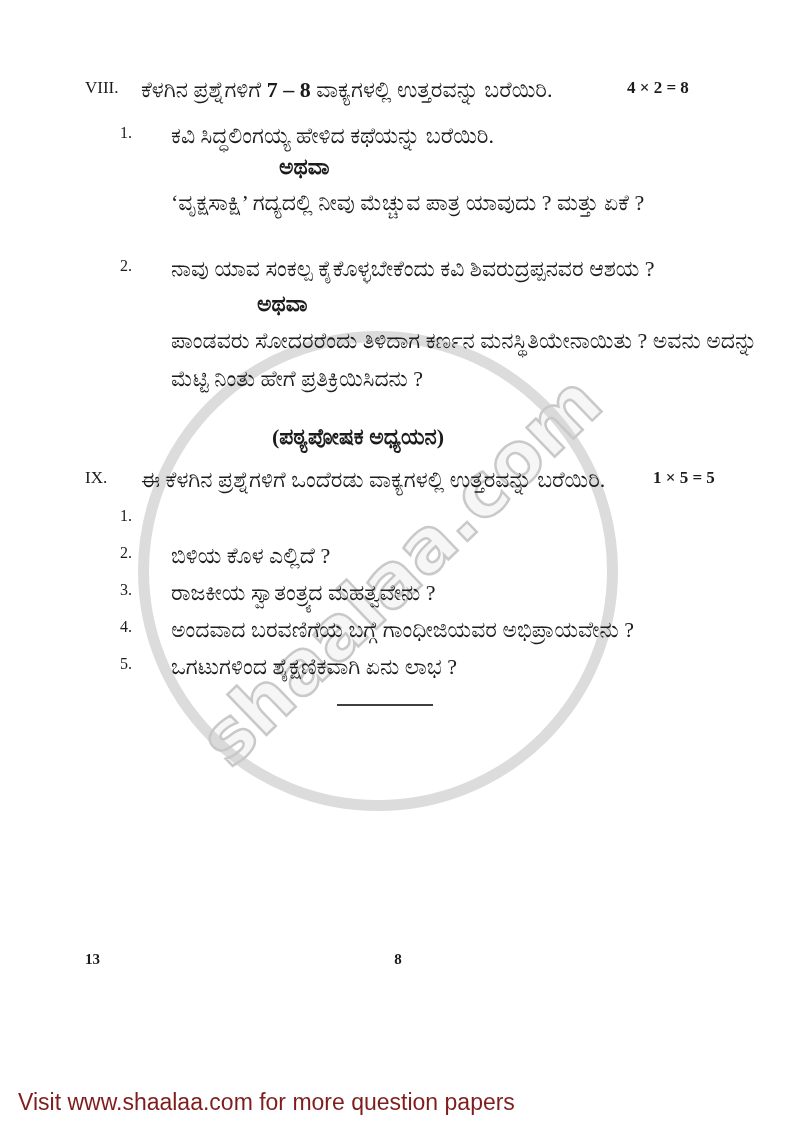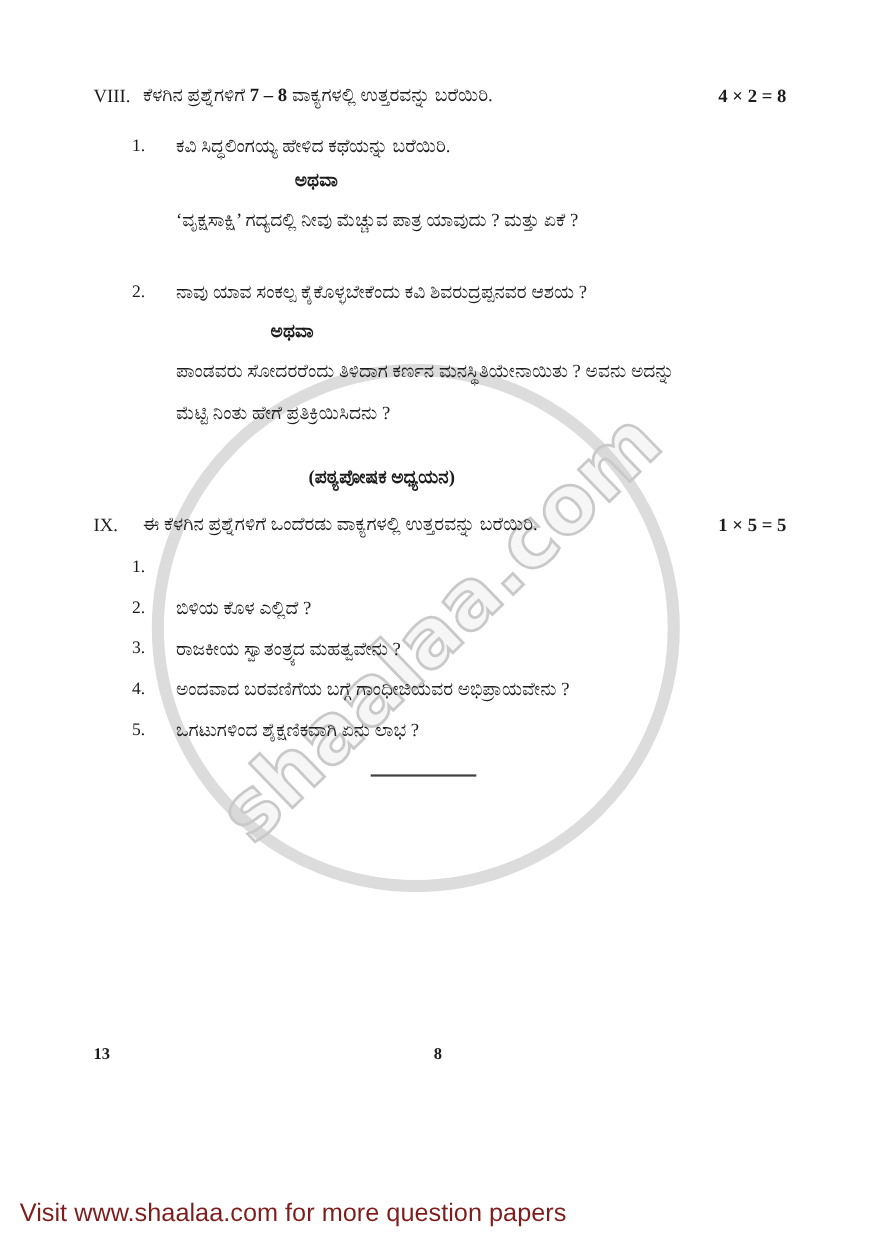--- a/index.html
+++ b/index.html
@@ -40,21 +40,21 @@
     font-weight: bold;
     font-size: 74px;
     letter-spacing: 0px;
     color: rgba(205, 205, 205, 0.18);
     -webkit-text-stroke: 2.5px #c9c9c9;
     z-index: 0;
     user-select: none;
   }
   
   .content { position: absolute; inset: 0; z-index: 1; }
-  .kn  { font-size: 17px; line-height: 1.25; }
+  .kn  { font-size: 22px; line-height: 1.25; margin-left: 11px; }
   .abs { position: absolute; white-space: nowrap; }
   .roman { font-size: 17px; font-family: Liberation Serif, serif; }
   .marks { font-weight: bold; font-size: 17px; }
   .bold  { font-weight: bold; }
   .qnum  { font-size: 16px; }
   .or-label   { font-weight: bold; }
   .subheading { font-weight: bold; text-align: center; width: 694px; left: 0; }
   .para-line  { white-space: nowrap; }
   .rule {
     position: absolute;
@@ -81,21 +81,21 @@
 
 <div class="page">
 
   <div class="wm-circle"></div>
   <div class="wm-text">shaalaa.com</div>
 
   <div class="content">
 
     <span class="abs roman" style="left:85px; top:78px;">VIII.</span>
     <span class="abs kn" style="left:130px; top:76px;"><span>ಕೆಳಗಿನ ಪ್ರಶ್ನೆಗಳಿಗೆ</span>&nbsp;<span class="bold">7 – 8</span>&nbsp;<span>ವಾಕ್ಯಗಳಲ್ಲಿ ಉತ್ತರವನ್ನು ಬರೆಯಿರಿ.</span></span>
-    <span class="abs marks" style="left:653px; top:78px;">4 × 2 = 8</span>
+    <span class="abs marks" style="left:627px; top:78px;">4 × 2 = 8</span>
 
     <span class="abs qnum" style="left:120px; top:124px;">1.</span>
     <span class="abs kn" style="left:160px; top:122px;text-align:right;">ಕವಿ ಸಿದ್ಧಲಿಂಗಯ್ಯ ಹೇಳಿದ ಕಥೆಯನ್ನು ಬರೆಯಿರಿ.</span>
 
     <span class="abs kn or-label" style="left:268px; top:153px;">ಅಥವಾ</span>
 
     <span class="abs kn" style="left:160px; top:189px;text-align:right;">‘ವೃಕ್ಷಸಾಕ್ಷಿ’ ಗದ್ಯದಲ್ಲಿ ನೀವು ಮೆಚ್ಚುವ ಪಾತ್ರ ಯಾವುದು ? ಮತ್ತು ಏಕೆ ?</span>
 
     <span class="abs qnum" style="left:120px; top:257px;">2.</span>
     <span class="abs kn" style="left:160px; top:255px;">ನಾವು ಯಾವ ಸಂಕಲ್ಪ ಕೈಕೊಳ್ಳಬೇಕೆಂದು ಕವಿ ಶಿವರುದ್ರಪ್ಪನವರ ಆಶಯ ?</span>

